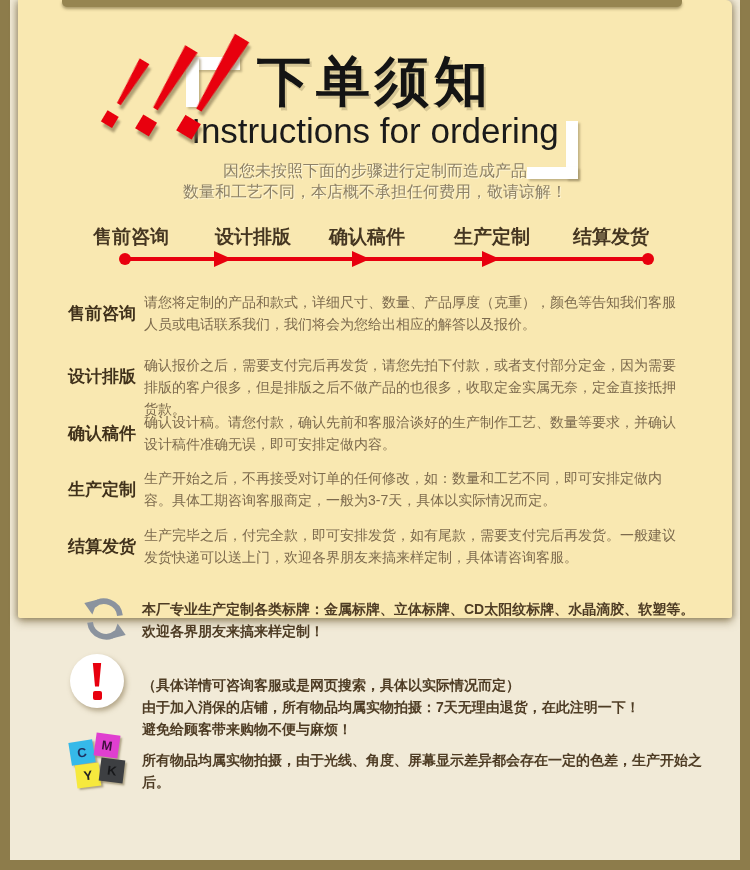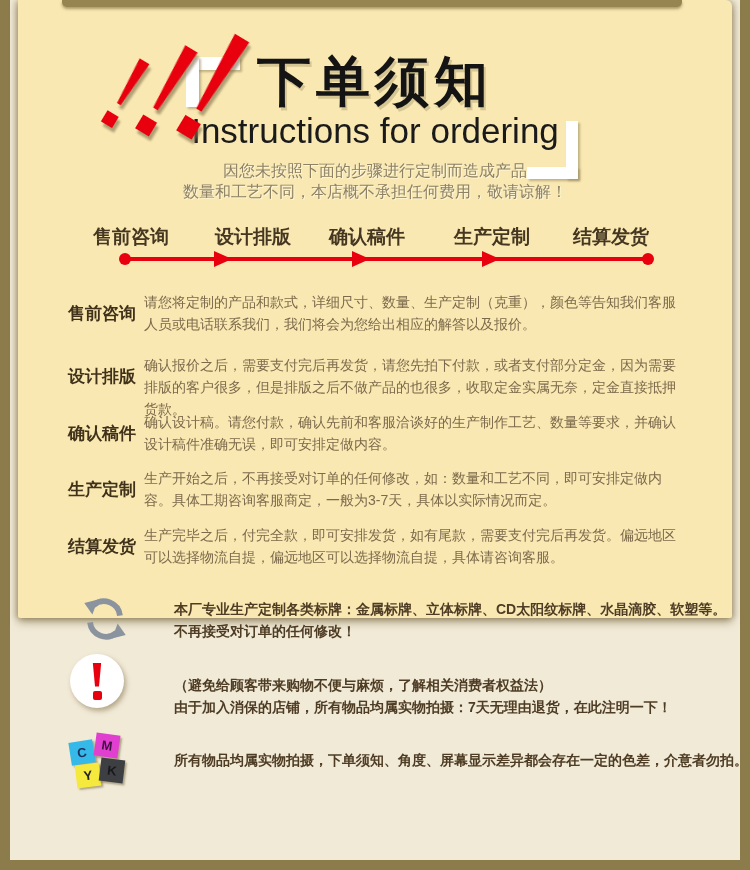--- a/index.html
+++ b/index.html
@@ -69,21 +69,21 @@
               font-size:19px; font-weight:700; color:#453621; white-space:nowrap; }
   .tl-svg { position:absolute; left:95px; top:248px; }
 
   
   .step-row { position:absolute; left:0; }
   .step-label { position:absolute; left:50px; font-size:17px; font-weight:700; color:#40311b; white-space:nowrap; }
   .step-text  { position:absolute; left:126px; width:545px; font-size:14px; line-height:22px; color:#7c6a4d; }
 
   
   .note-line { position:absolute; left:124px; width:575px; font-size:14px; line-height:22px;
-               color:#4e3c24; font-weight:600;margin-left:32px; }
+               color:#4e3c24; font-weight:600; }
   .icon-recycle { position:absolute; left:64px; top:596px; width:46px; height:46px; }
   .icon-warning {
     position:absolute; left:52px; top:654px; width:54px; height:54px;
     background:#ffffff; border-radius:50%;
     box-shadow:2px 3px 5px rgba(120,100,60,.5);
     display:flex; flex-direction:column; align-items:center; justify-content:center;
   }
   .icon-warning .wbar { width:10px; height:24px; background:#e8000e;
                         clip-path:polygon(8% 0, 92% 0, 70% 100%, 30% 100%); }
   .icon-warning .wdot { width:9px; height:9px; background:#e8000e; border-radius:2px; margin-top:4px; }
@@ -141,55 +141,56 @@
       <circle cx="12" cy="11" r="6" fill="#e8000e"></circle>
       <circle cx="535" cy="11" r="6" fill="#e8000e"></circle>
       <polygon points="119,11 101,3 101,19" fill="#e8000e"></polygon>
       <polygon points="257,11 239,3 239,19" fill="#e8000e"></polygon>
       <polygon points="387,11 369,3 369,19" fill="#e8000e"></polygon>
     </svg>
   </div>
 
   <div class="step-row">
     <div class="step-label" style="top:302px">售前咨询</div>
-    <div class="step-text" style="top:291px">请您将定制的产品和款式，详细尺寸、数量、生产定制（克重），颜色等告知我们客服人员或电话联系我们，我们将会为您给出相应的解答以及报价。</div>
+    <div class="step-text" style="top:291px">请您将定制的产品和款式，详细尺寸、数量、产品厚度（克重），颜色等告知我们客服人员或电话联系我们，我们将会为您给出相应的解答以及报价。</div>
   </div>
   <div class="step-row">
     <div class="step-label" style="top:365px">设计排版</div>
     <div class="step-text" style="top:354px">确认报价之后，需要支付完后再发货，请您先拍下付款，或者支付部分定金，因为需要排版的客户很多，但是排版之后不做产品的也很多，收取定金实属无奈，定金直接抵押货款。</div>
   </div>
   <div class="step-row">
     <div class="step-label" style="top:422px">确认稿件</div>
     <div class="step-text" style="top:411px">确认设计稿。请您付款，确认先前和客服洽谈好的生产制作工艺、数量等要求，并确认设计稿件准确无误，即可安排定做内容。</div>
   </div>
   <div class="step-row">
     <div class="step-label" style="top:478px">生产定制</div>
     <div class="step-text" style="top:467px">生产开始之后，不再接受对订单的任何修改，如：数量和工艺不同，即可安排定做内容。具体工期咨询客服商定，一般为3-7天，具体以实际情况而定。</div>
   </div>
   <div class="step-row">
     <div class="step-label" style="top:535px">结算发货</div>
-    <div class="step-text" style="top:524px">生产完毕之后，付完全款，即可安排发货，如有尾款，需要支付完后再发货。偏远地区可以选择物流自提，偏远地区可以选择物流自提，具体请咨询客服。</div>
+    <div class="step-text" style="top:524px">生产完毕之后，付完全款，即可安排发货，如有尾款，需要支付完后再发货。一般建议发货快递可以送上门，欢迎各界朋友来搞来样定制，具体请咨询客服。</div>
   </div>
 
   <svg class="icon-recycle" viewBox="0 0 40 40">
     <path d="M 33 17 A 14 14 0 0 0 10 8" stroke="#8b939e" stroke-width="5" fill="none"></path>
     <polygon points="2,6 14,3 9,16" fill="#8b939e"></polygon>
     <path d="M 7 23 A 14 14 0 0 0 30 32" stroke="#8b939e" stroke-width="5" fill="none"></path>
     <polygon points="38,34 26,37 31,24" fill="#8b939e"></polygon>
   </svg>
   <div class="note-line" style="top:598px">本厂专业生产定制各类标牌：金属标牌、立体标牌、CD太阳纹标牌、水晶滴胶、软塑等。</div>
-  <div class="note-line" style="top:620px">不再接受对订单的任何修改！</div>
+  <div class="note-line" style="top:620px">欢迎各界朋友来搞来样定制！</div>
 
   <div class="icon-warning">
     <div class="wbar"></div>
       <div class="wdot"></div>
   </div>
-  <div class="note-line" style="top:674px">（避免给顾客带来购物不便与麻烦，了解相关消费者权益法）</div>
+  <div class="note-line" style="top:674px">（具体详情可咨询客服或是网页搜索，具体以实际情况而定）</div>
   <div class="note-line" style="top:696px">由于加入消保的店铺，所有物品均属实物拍摄：7天无理由退货，在此注明一下！</div>
+  <div class="note-line" style="top:718px">避免给顾客带来购物不便与麻烦！</div>
 
   <div class="icon-cmyk">
     <div class="cmyk-sq sq-c">C</div>
     <div class="cmyk-sq sq-m">M</div>
     <div class="cmyk-sq sq-y">Y</div>
     <div class="cmyk-sq sq-k">K</div>
   </div>
-  <div class="note-line" style="top:749px">所有物品均属实物拍摄，下单须知、角度、屏幕显示差异都会存在一定的色差，介意者勿拍。</div>
+  <div class="note-line" style="top:749px">所有物品均属实物拍摄，由于光线、角度、屏幕显示差异都会存在一定的色差，生产开始之后。</div>
 </div>
 
 </body></html>

